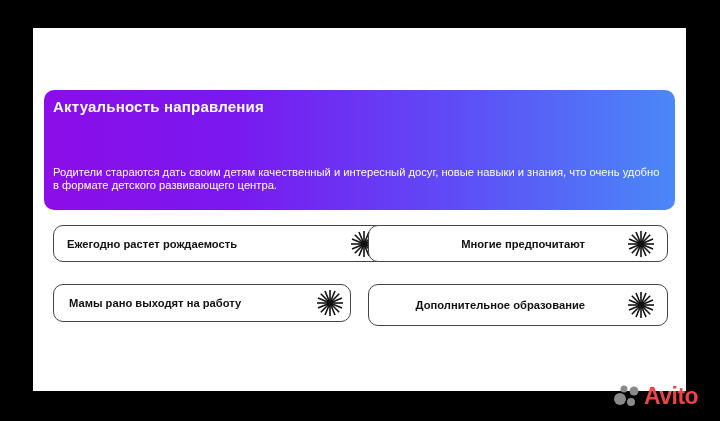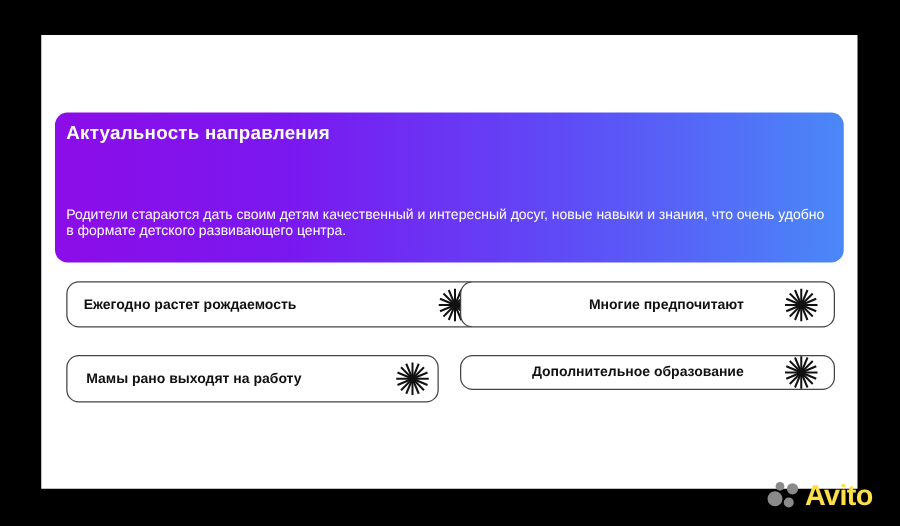--- a/index.html
+++ b/index.html
@@ -7,26 +7,26 @@
   .slide { position:absolute; left:33px; top:28px; width:653px; height:363px; background:#fff; }
   .hero { position:absolute; left:44px; top:90px; width:631px; height:120px; border-radius:10px;
           background:linear-gradient(90deg,#8c0de8 0%,#7a18f0 30%,#5e4cf6 65%,#4a88f8 100%); color:#fff; }
   .hero-title { position:absolute; left:9px; top:8px; font-size:15px; font-weight:bold; letter-spacing:0.2px; white-space:nowrap; }
   .hero-p { position:absolute; left:9px; font-size:11.2px; line-height:12.5px; width:612px; }
   .hero-p1 { top:37px; }
   .hero-p2 { top:76px; }
   .card { position:absolute; height:36px; border:1.3px solid #444; border-radius:10px; background:#fff; box-sizing:border-box; }
   .card-text { position:absolute; font-size:11.2px; font-weight:bold; color:#111; line-height:14px; }
   .left .card-text { left:13px; top:50%; transform:translateY(-50%); white-space:nowrap; }
-  .right .card-text { right:72px; top:50%; transform:translateY(-50%); text-align:right; white-space:nowrap; }
+  .right .card-text { right:82px; top:50%; transform:translateY(-50%); text-align:right; white-space:nowrap; }
   .star { position:absolute; top:50%; transform:translateY(-50%); width:28px; height:28px; }
   .left .star { right:6px; }
   .right .star { right:12px; }
   .watermark { position:absolute; left:612px; top:383px; width:100px; height:26px; }
-  .wm-text { position:absolute; left:32px; top:0px; font-size:23px; font-weight:bold; color:#fde047; letter-spacing:-0.5px;text-align:right; }
+  .wm-text { position:absolute; left:32px; top:0px; font-size:23px; font-weight:bold; color:#ef4444; letter-spacing:-0.5px;text-align:right; }
 </style>
 </head>
 <body>
 
 <div class="slide"></div>
 
 <div class="hero">
   <div class="hero-title">Актуальность направления</div>
   <div class="hero-p hero-p2">Родители стараются дать своим детям качественный и интересный досуг, новые навыки и знания, что очень удобно в формате детского развивающего центра.</div>
 </div>
@@ -77,21 +77,21 @@
         <line x1="23.2" y1="4.8" x2="4.8" y2="23.2"></line>
       <line x1="9" y1="2" x2="19" y2="26"></line>
         <line x1="19" y1="2" x2="9" y2="26"></line>
       <line x1="2" y1="9" x2="26" y2="19"></line>
         <line x1="2" y1="19" x2="26" y2="9"></line>
     </g>
       <circle cx="14" cy="14" r="3" fill="#111"></circle>
   </svg>
 </div>
 
-<div class="card right" style="left:368px; top:284px; width:300px; height:28px;">
+<div class="card right" style="left:368px; top:284px; width:300px; height:42px;">
   <div class="card-text">
     <div>Дополнительное образование</div>
   </div>
   <svg class="star" viewBox="0 0 28 28">
     <g stroke="#111" stroke-width="1.6">
       <line x1="14" y1="1" x2="14" y2="27"></line>
         <line x1="1" y1="14" x2="27" y2="14"></line>
       <line x1="4.8" y1="4.8" x2="23.2" y2="23.2"></line>
         <line x1="23.2" y1="4.8" x2="4.8" y2="23.2"></line>
       <line x1="9" y1="2" x2="19" y2="26"></line>

